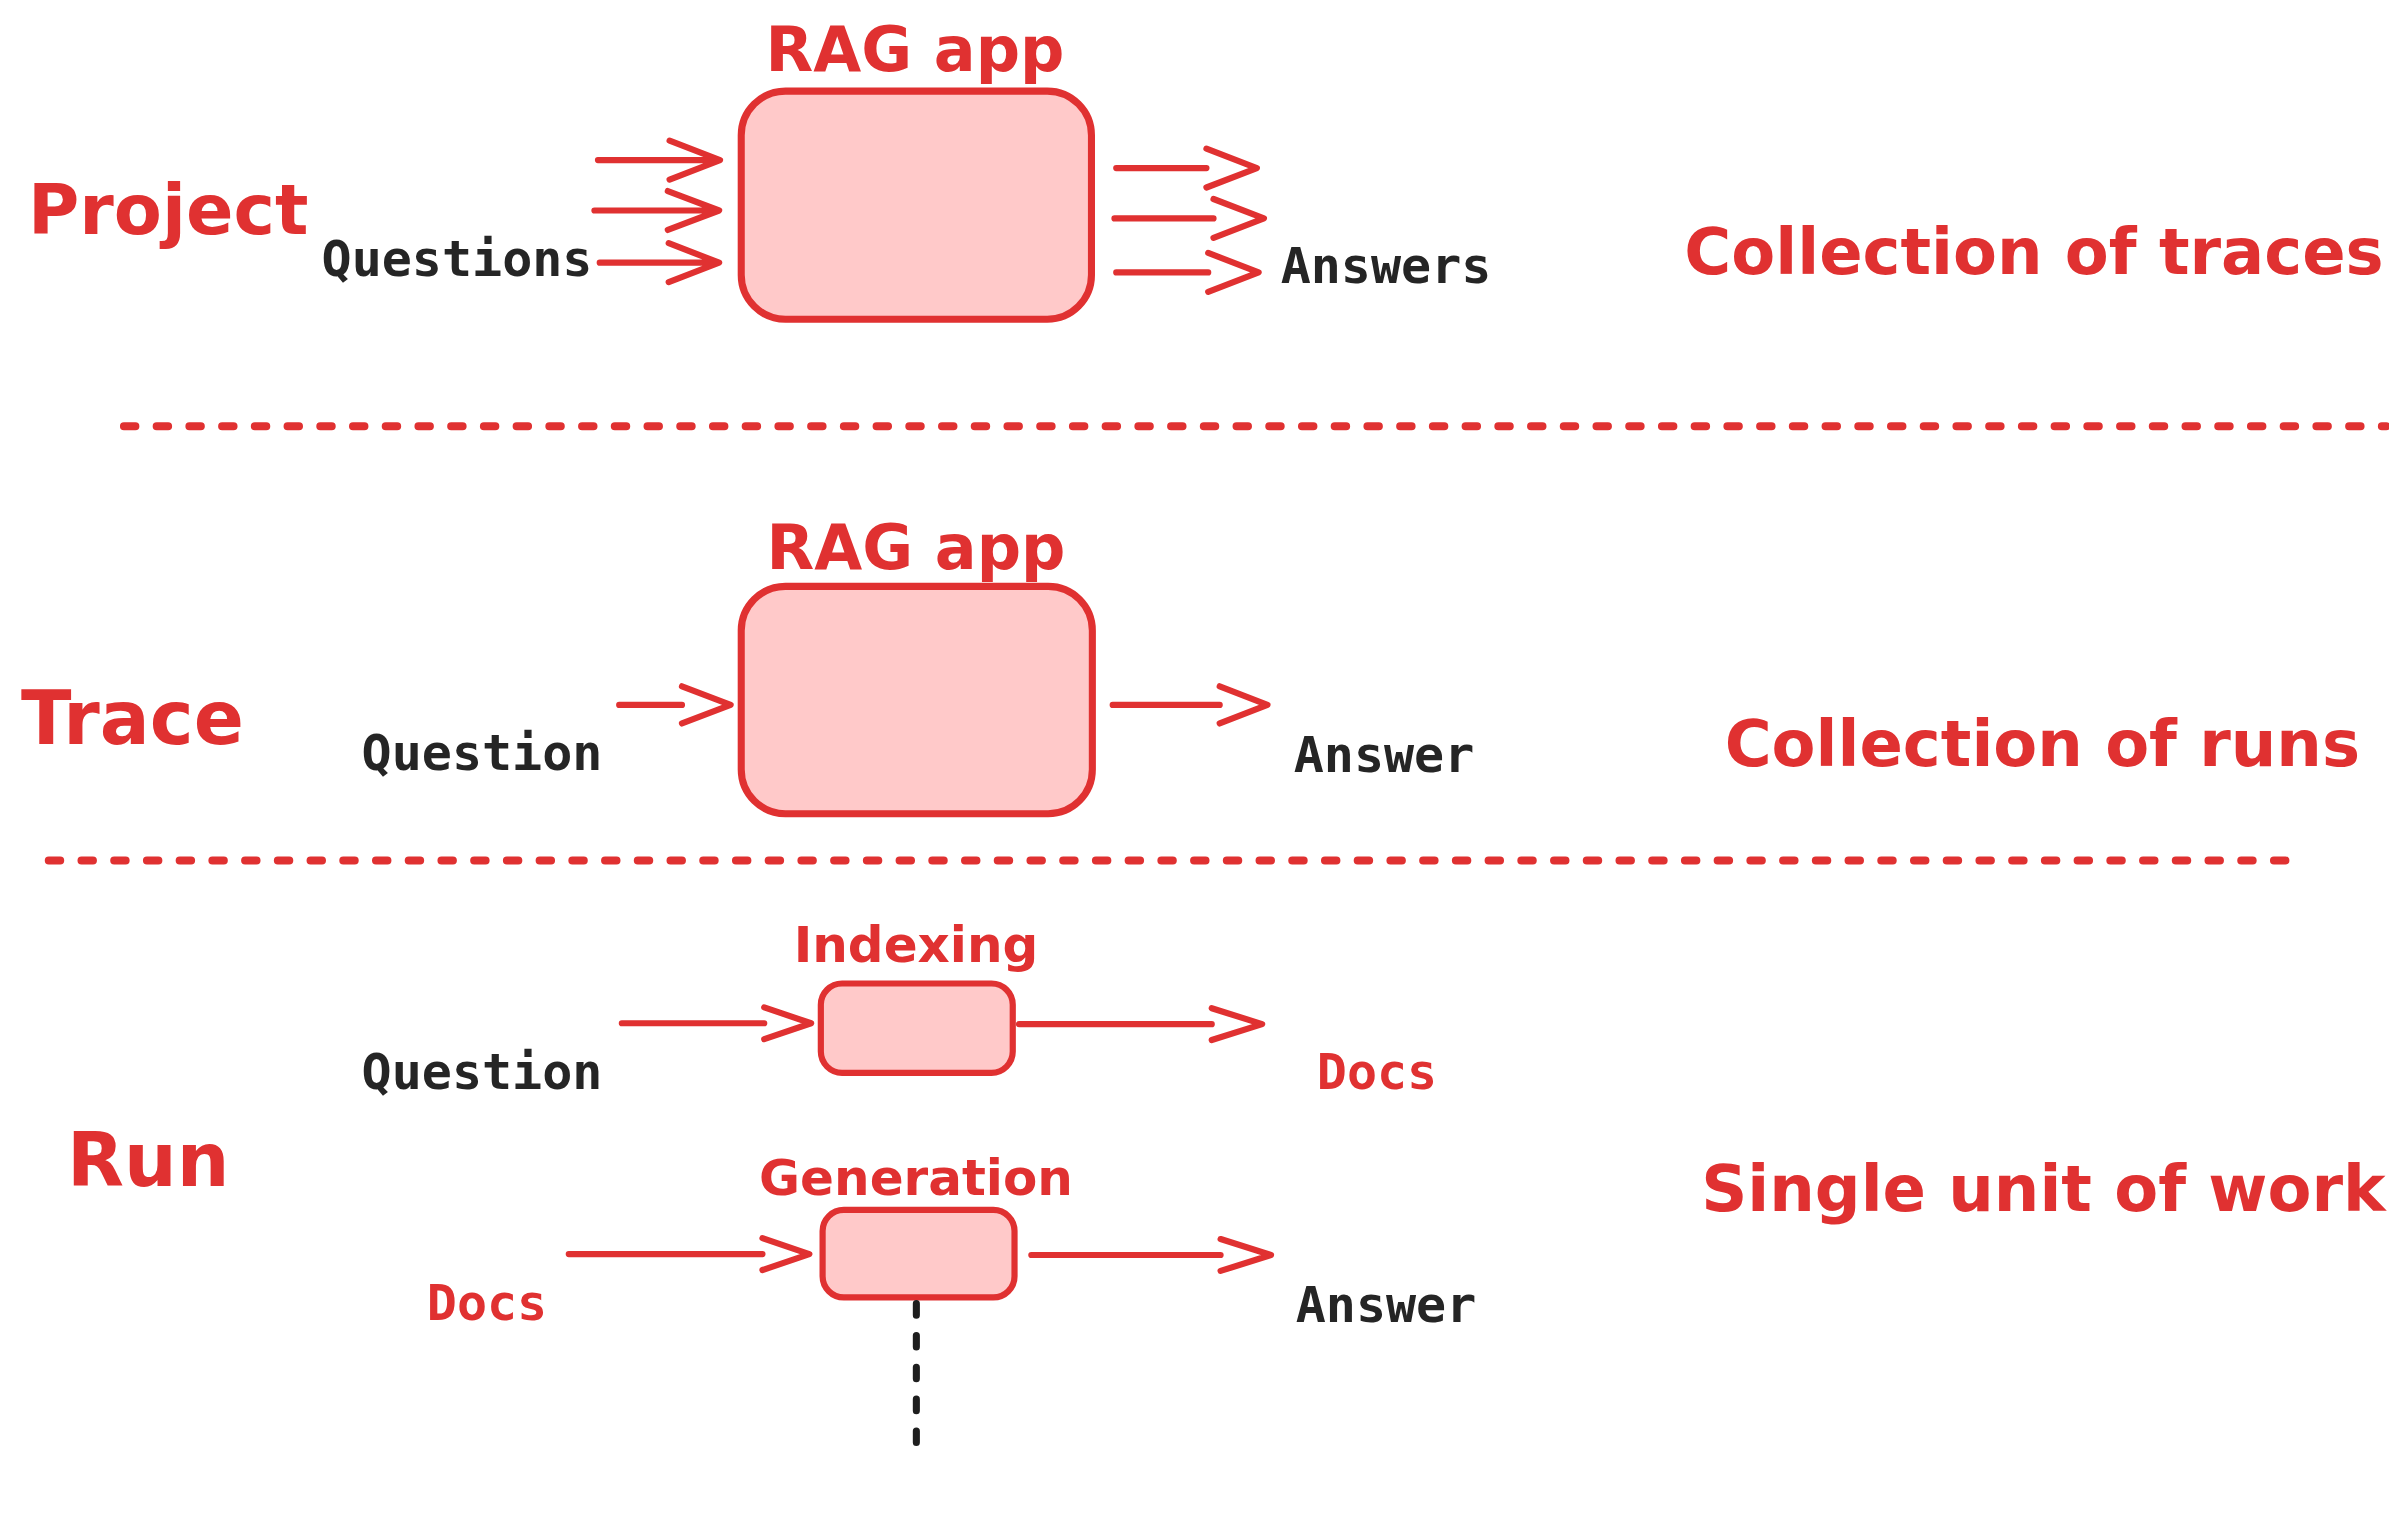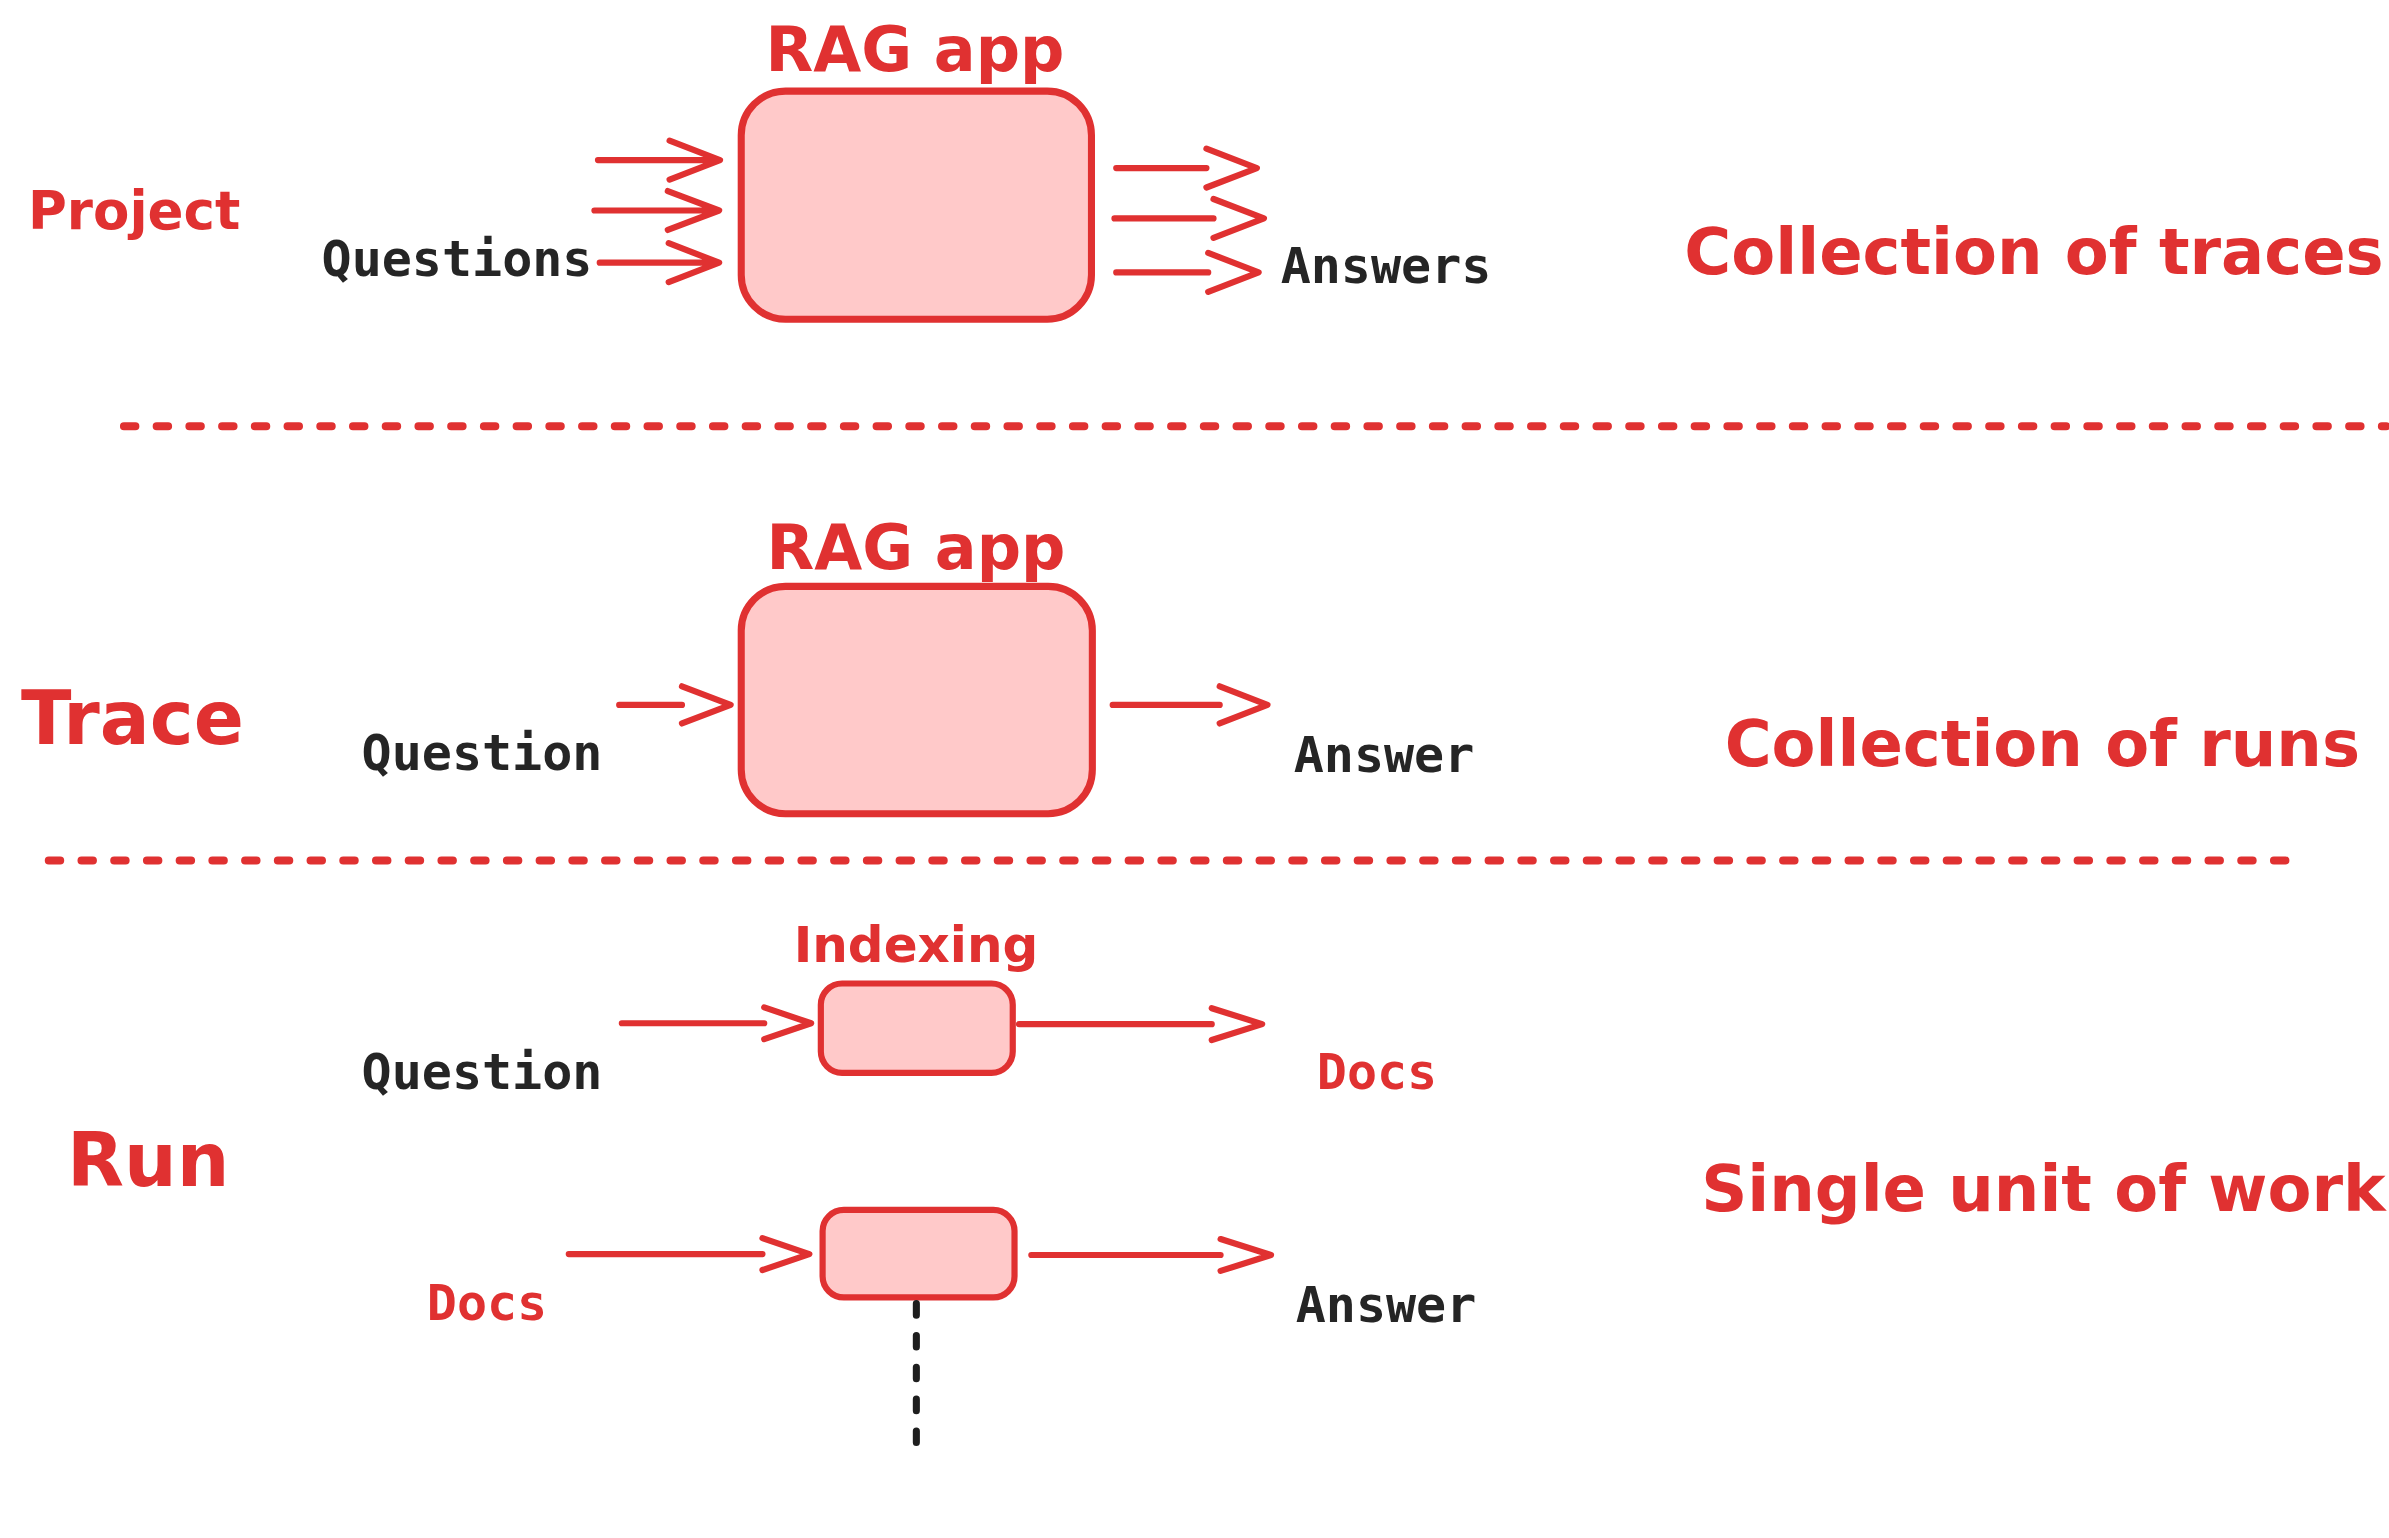--- a/index.html
+++ b/index.html
@@ -19,21 +19,21 @@
   .mono{
     font-family:"DejaVu Sans Mono","Liberation Mono",monospace;
     font-weight:bold;
     color:#252525;
     margin-top:48px;
   }
   .mono.red{color:#e03131;}
   .cc{transform:translate(-50%,-50%);}      
   .vc{transform:translateY(-50%);}          
   .vcr{transform:translateY(-50%);}         
-  .f90{font-size:53px;}
+  .f90{font-size:70px;}
   .f84{font-size:74px;}
   .f78{font-size:73px;}
   .f72{font-size:64px;margin-top:37px;}
   .f70{font-size:62px;}
   .f56{font-size:50px;}
   .f56m{font-size:50px;}
 </style>
 </head>
 <body>
 
@@ -84,18 +84,19 @@
   <div class="lbl hand f72 vcr" style="right:29px;top:707px;">Collection of runs</div>
 
   <div class="lbl hand f84 vc" style="left:67px;top:1160px;">Run</div>
 
   <div class="lbl hand f56 cc" style="left:916px;top:945px;">Indexing</div>
   <div class="lbl mono f56m cc" style="left:482px;top:1024px;">Question</div>
   <div class="lbl mono red f56m cc" style="left:1377px;top:1024px;">Docs</div>
 
   <div class="lbl hand f72 vcr" style="right:3.5px;top:1152px;">Single unit of work</div>
 
+  <div class="lbl hand f56 cc" style="left:916px;top:1178px;">Generation</div>
   <div class="lbl mono red f56m cc" style="left:487px;top:1255px;">Docs</div>
   <div class="lbl mono f56m cc" style="left:1386px;top:1257px;">Answer</div>
 
 
 </div>
 
 
 </body></html>

